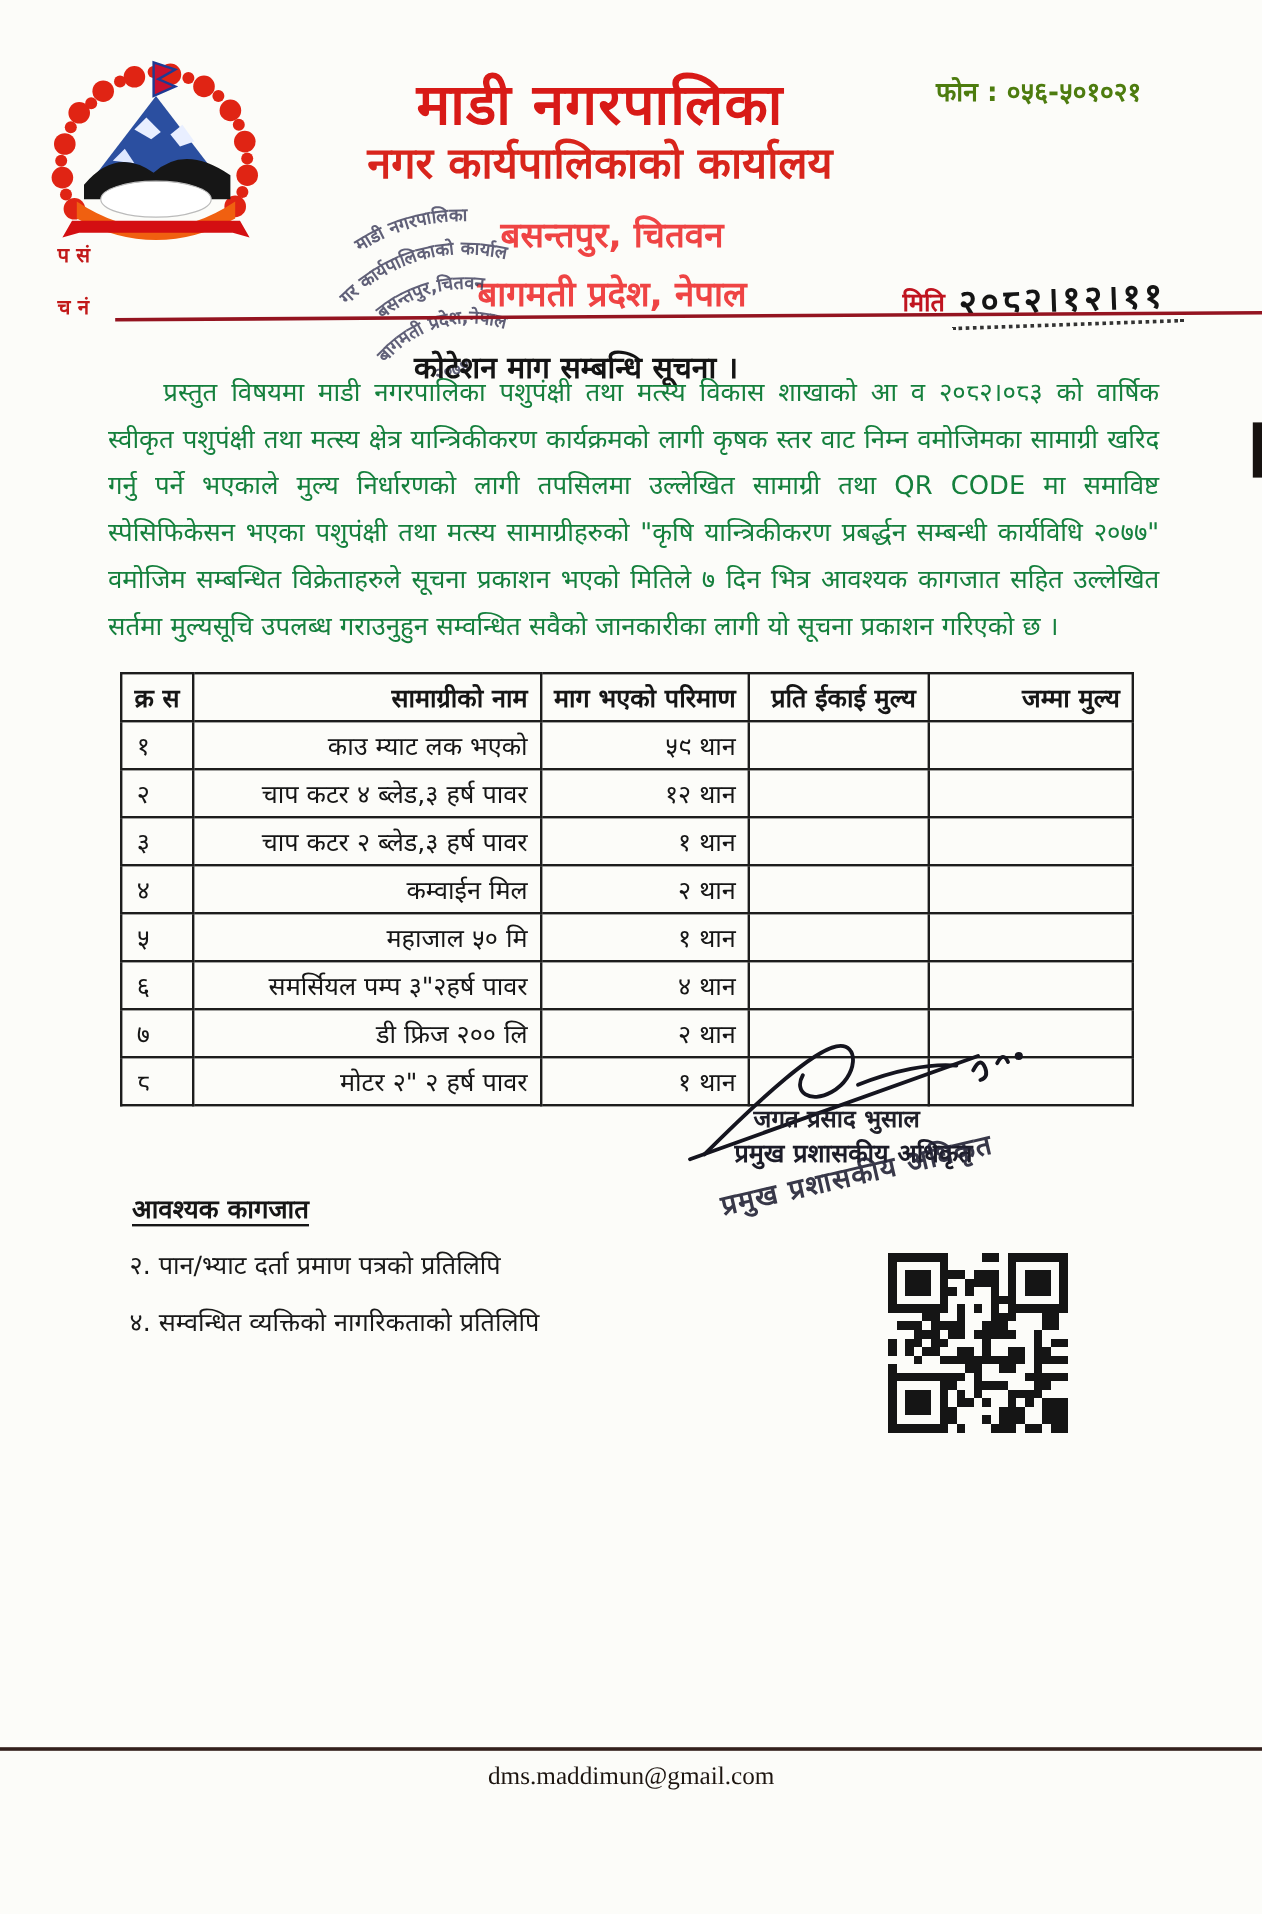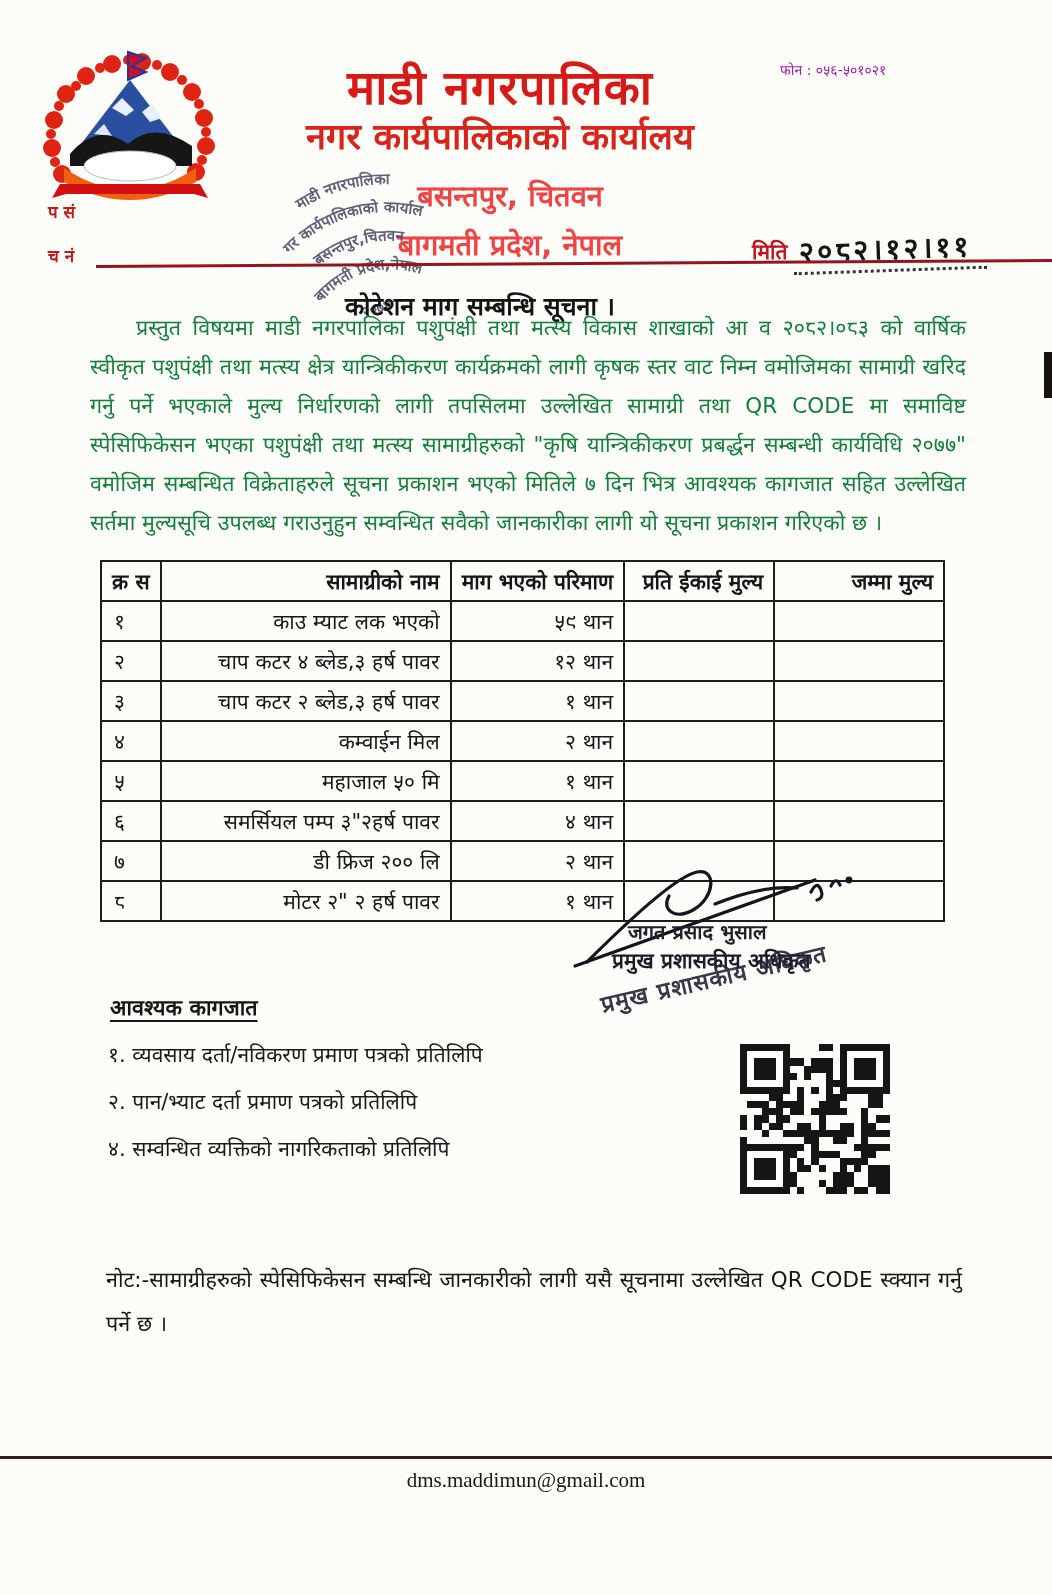--- a/index.html
+++ b/index.html
@@ -12,21 +12,21 @@
     font-family:"DejaVu Sans","Liberation Sans",sans-serif;
     color:#1b1b1b;
   }
   
   .logo{position:absolute;left:42px;top:50px;width:176px;height:170px;}
   .hdr-center{position:absolute;left:200px;top:62px;width:600px;text-align:center;}
   .muni-name{font-size:47px;font-weight:bold;color:#d81a17;letter-spacing:1px;line-height:1.1;}
   .office-name{font-size:36px;font-weight:bold;color:#d8251c;line-height:1.25;}
   .addr{position:absolute;left:360px;top:172px;width:300px;text-align:center;}
   .addr div{font-size:29px;font-weight:bold;color:#ef4444;line-height:1.7;}
-  .phone{position:absolute;left:780px;top:60px;font-size:14px;font-weight:normal;color:#a21caf;}
+  .phone{position:absolute;left:780px;top:60px;font-size:22px;font-weight:bold;color:#4d7c0f;}
   .refno{position:absolute;left:48px;font-size:17px;font-weight:bold;color:#c21a1a;}
   .refno.ps{top:200px;} .refno.cn{top:244px;}
   .date-row{position:absolute;left:752px;top:228px;white-space:nowrap;}
   .date-label{font-size:21px;font-weight:bold;color:#c01520;margin-top:36px;}
   .date-value{
     display:inline-block;font-size:29px;font-weight:600;color:#151515;
     transform:rotate(-2deg);letter-spacing:3px;
     border-bottom:3px dotted #333;padding:0 14px 2px 6px;
   }
   .red-rule{position:absolute;left:96px;top:262px;width:956px;height:3px;background:#941420;transform:rotate(-.35deg);}
@@ -234,21 +234,20 @@
       <path d="M266,28 q5,-10 9,-1"></path>
       <circle cx="284" cy="22" r="1.8" fill="#15151f"></circle>
     </g>
   </svg>
   <div class="sig-name">जगत प्रसाद भुसाल</div>
   <div class="sig-desig">प्रमुख प्रशासकीय अधिकृत</div>
   <div class="sig-stamp">प्रमुख प्रशासकीय अधिकृत</div>
 
   <div class="docs-heading">आवश्यक कागजात</div>
   <ul class="docs-list">
-      <li>१. व्यवसाय दर्ता/नविकरण प्रमाण पत्रको प्रतिलिपि</li>
       <li>२. पान/भ्याट दर्ता प्रमाण पत्रको प्रतिलिपि</li>
       <li>४. सम्वन्धित व्यक्तिको नागरिकताको प्रतिलिपि</li>
     </ul>
 
   <svg class="qr" viewBox="0 0 25 25" shape-rendering="crispEdges">
       <rect x="2" y="2" width="1" height="1" fill="#151515"></rect>
       <rect x="3" y="2" width="1" height="1" fill="#151515"></rect>
       <rect x="4" y="2" width="1" height="1" fill="#151515"></rect>
       <rect x="5" y="2" width="1" height="1" fill="#151515"></rect>
       <rect x="6" y="2" width="1" height="1" fill="#151515"></rect>
@@ -484,17 +483,16 @@
       <rect x="10" y="22" width="1" height="1" fill="#151515"></rect>
       <rect x="14" y="22" width="1" height="1" fill="#151515"></rect>
       <rect x="15" y="22" width="1" height="1" fill="#151515"></rect>
       <rect x="16" y="22" width="1" height="1" fill="#151515"></rect>
       <rect x="18" y="22" width="1" height="1" fill="#151515"></rect>
       <rect x="19" y="22" width="1" height="1" fill="#151515"></rect>
       <rect x="21" y="22" width="1" height="1" fill="#151515"></rect>
       <rect x="22" y="22" width="1" height="1" fill="#151515"></rect>
     </svg>
 
-  <div class="note">नोट:-सामाग्रीहरुको स्पेसिफिकेसन सम्बन्धि जानकारीको लागी यसै सूचनामा उल्लेखित QR CODE स्क्यान गर्नु पर्ने छ ।</div>
   <div class="footer-rule"></div>
   <div class="footer-email">dms.maddimun@gmail.com</div>
 
 </div>
 
 </body></html>

